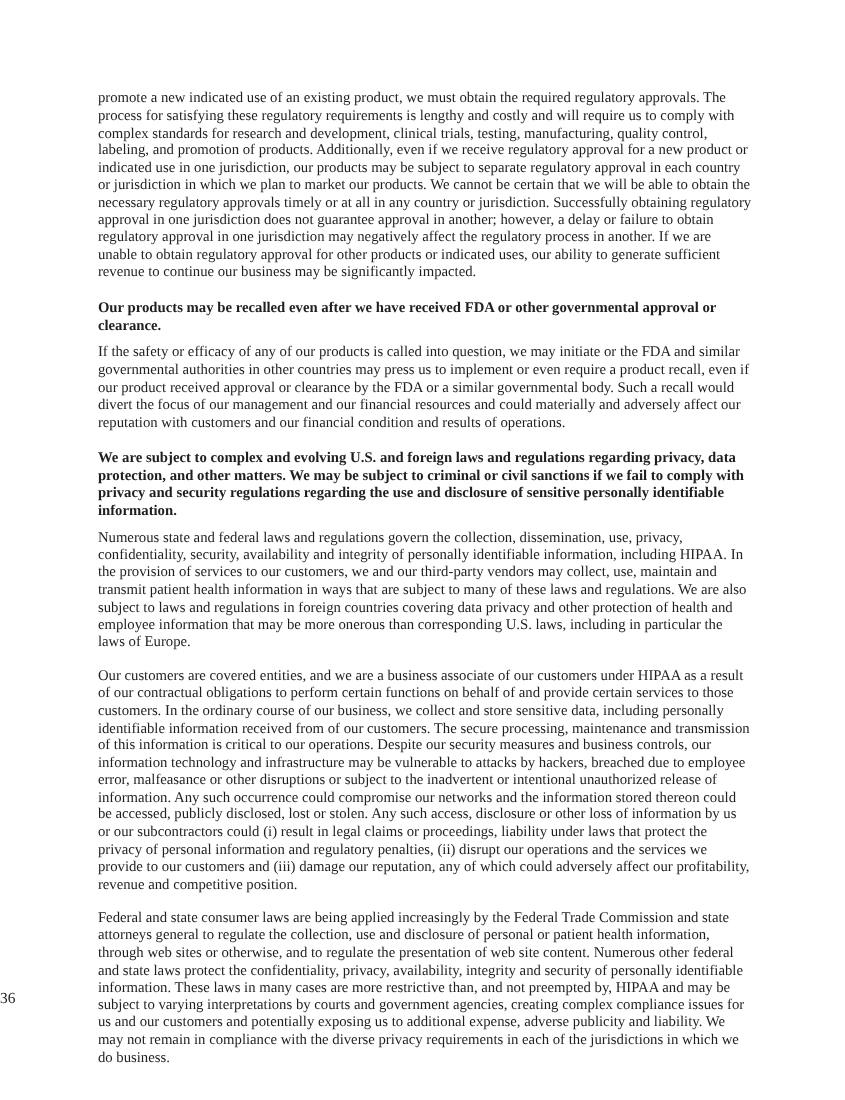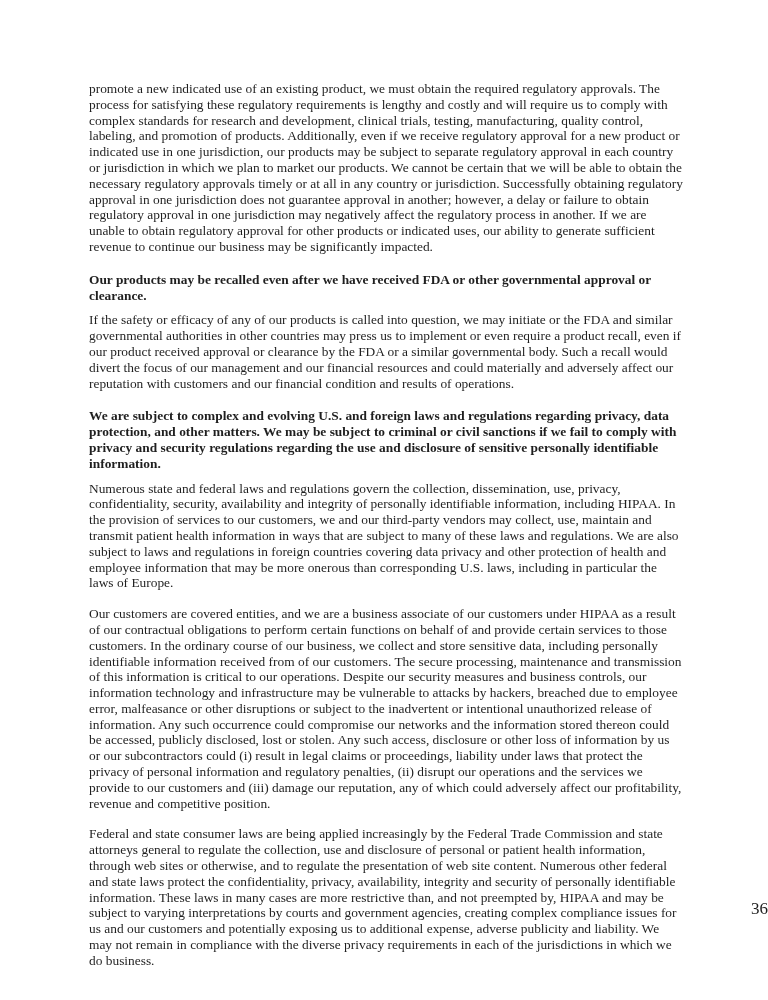--- a/index.html
+++ b/index.html
@@ -33,22 +33,22 @@
   }
   .heading {
     font-weight: bold;
     margin: 17px 0 9px 0;
   }
   .page-number {
     position: absolute;
     left: 0;
     right: 0;
     top: 901px;
-    text-align: right;
-    font-size: 17px;
+    text-align: left;
+    font-size: 14px;
     line-height: 15.8px;
     color: #1f1f1f;
   }
 </style>
 </head>
 <body>
 
 <div class="page">
   <div class="doc">
     <p class="para">promote a new indicated use of an existing product, we must obtain the required regulatory approvals. The process for satisfying these regulatory requirements is lengthy and costly and will require us to comply with complex standards for research and development, clinical trials, testing, manufacturing, quality control, labeling, and promotion of products. Additionally, even if we receive regulatory approval for a new product or indicated use in one jurisdiction, our products may be subject to separate regulatory approval in each country or jurisdiction in which we plan to market our products. We cannot be certain that we will be able to obtain the necessary regulatory approvals timely or at all in any country or jurisdiction. Successfully obtaining regulatory approval in one jurisdiction does not guarantee approval in another; however, a delay or failure to obtain regulatory approval in one jurisdiction may negatively affect the regulatory process in another. If we are unable to obtain regulatory approval for other products or indicated uses, our ability to generate sufficient revenue to continue our business may be significantly impacted.</p>

